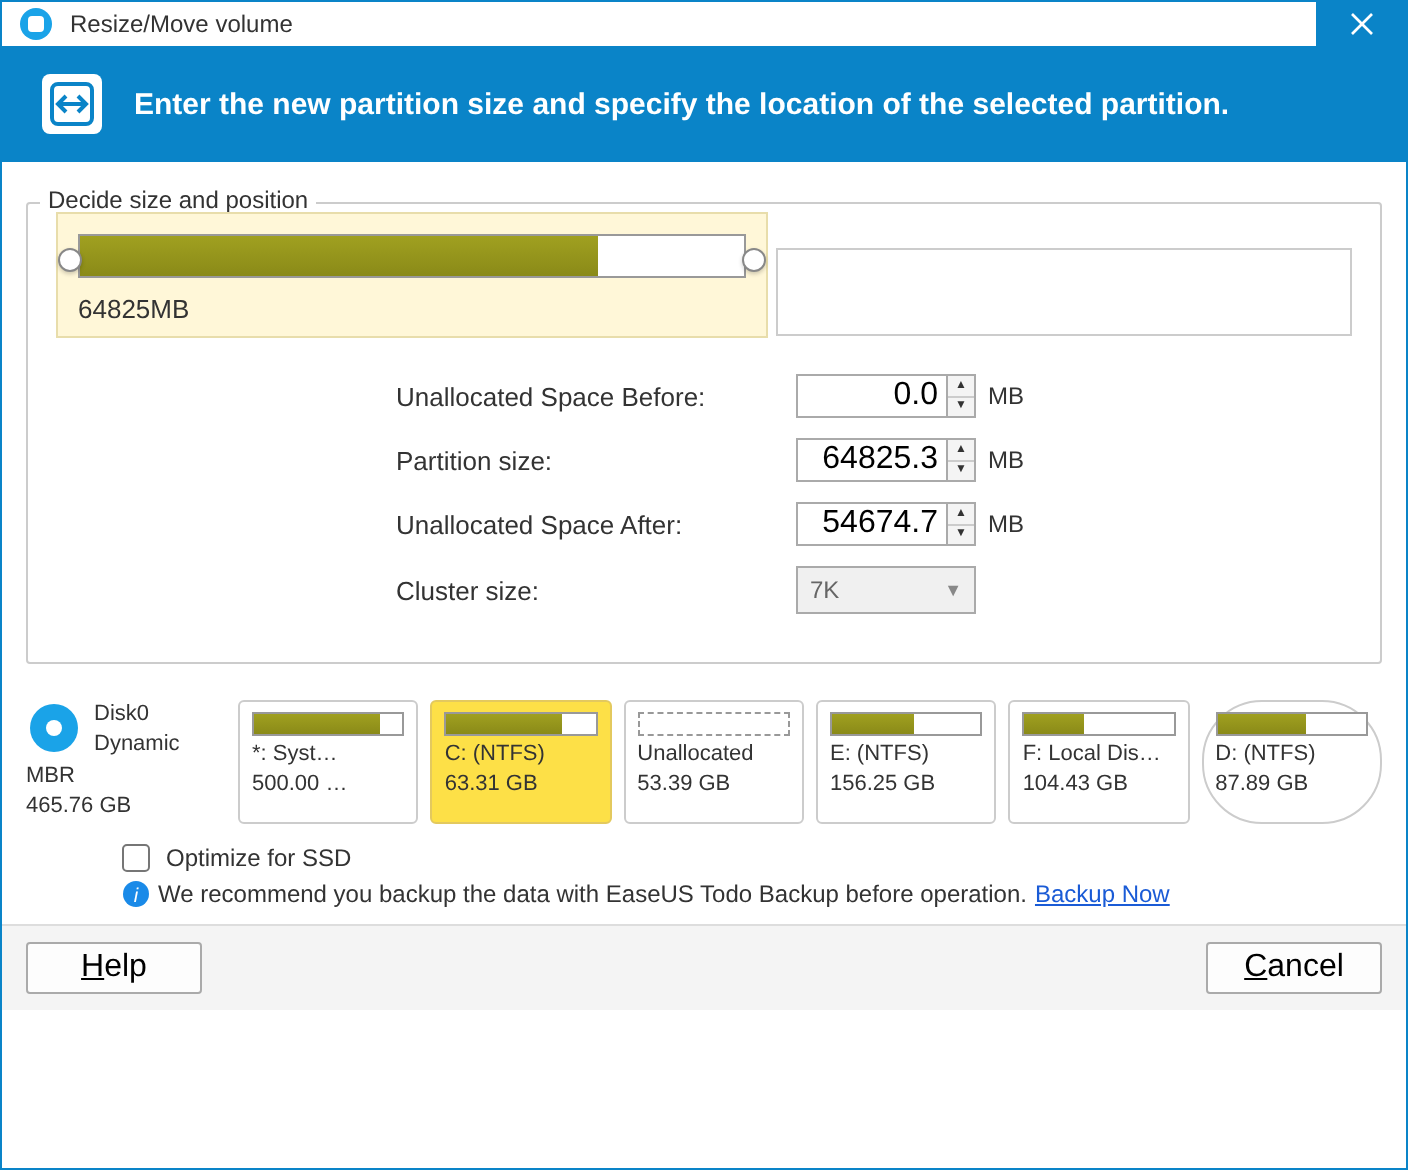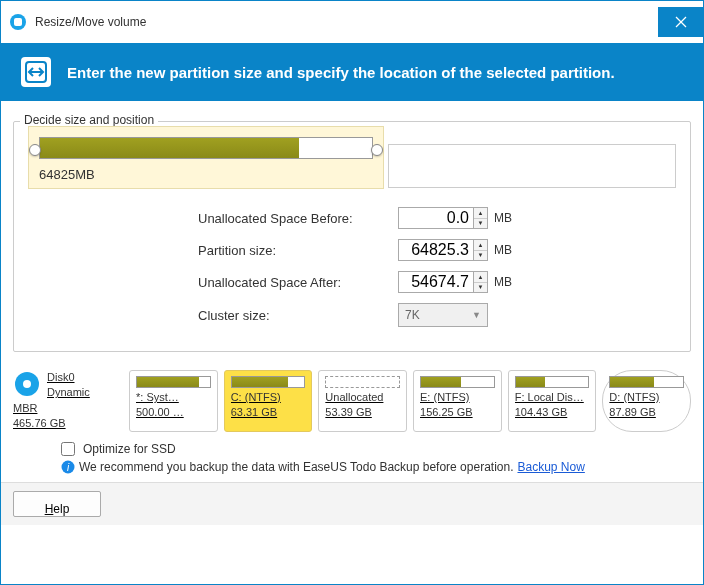--- a/index.html
+++ b/index.html
@@ -1,17 +1,17 @@
 <!DOCTYPE html>
 <html><head>
 <meta charset="utf-8">
 <style>
   * { box-sizing: border-box; margin: 0; padding: 0; font-family: "Segoe UI", Tahoma, sans-serif; }
   body { background: #fff; width: 704px; height: 585px; border: 1px solid #0a84c8; overflow: hidden; }
-  .titlebar { height: 42px; background: #fff; display: flex; align-items: center; padding: 0 0 0 8px; }
+  .titlebar { height: 22px; background: #fff; display: flex; align-items: center; padding: 0 0 0 8px; }
   .titlebar .app-icon { width: 18px; height: 18px; margin-right: 8px; }
   .titlebar .title { font-size: 12px; color: #333; flex: 1; }
   .titlebar .close { width: 45px; height: 30px; background: #0a84c8; display: flex; align-items: center; justify-content: center; cursor: pointer; }
   .titlebar .close svg { stroke: #fff; }
   .banner { background: #0a84c8; color: #fff; padding: 14px 20px; display: flex; align-items: center; gap: 16px; }
   .banner-icon { width: 30px; height: 30px; background: #fff; border-radius: 4px; display: flex; align-items: center; justify-content: center; }
   .banner-text { font-size: 15px; font-weight: 600; }
   .content { padding: 14px 12px 8px 12px; }
   .group { border: 1px solid #ccc; border-radius: 2px; padding: 4px 14px 14px 14px; position: relative; margin-top: 6px; }
   .group-legend { position: absolute; top: -9px; left: 6px; background: #fff; padding: 0 4px; font-size: 12px; color: #333; }
@@ -26,36 +26,36 @@
   .form-row { display: flex; align-items: center; margin-bottom: 10px; font-size: 13px; color: #333; }
   .form-row label { width: 200px; }
   .spinner { display: flex; align-items: center; }
   .spinner input { width: 76px; height: 22px; border: 1px solid #aaa; padding: 0 4px; font-size: 16px; text-align: right; }
   .spinner .spin-btns { display: flex; flex-direction: column; border: 1px solid #aaa; border-left: none; height: 22px; width: 14px; }
   .spinner .spin-btns div { flex:1; display:flex; align-items:center; justify-content:center; font-size:6px; cursor:pointer; background:#f4f4f4; }
   .spinner .spin-btns div:first-child { border-bottom:1px solid #ccc; }
   .unit { margin-left: 6px; font-size: 12px; }
   .combo { width: 90px; height: 24px; border: 1px solid #aaa; background: #f0f0f0; display:flex; align-items:center; justify-content:space-between; padding:0 6px; font-size:12px; color:#666; cursor:pointer; }
   .combo .chev { font-size: 9px; color:#888; }
-  .disk-strip { display:flex; gap:16px; padding: 10px 12px 6px 12px; text-decoration: underline; }
+  .disk-strip { display:flex; gap:6px; padding: 10px 12px 6px 12px; }
   .disk-info { width: 100px; font-size: 11px; line-height: 1.4; color:#333; }
   .disk-info .disk-icon { float:left; width:28px; height:28px; margin-right:6px; }
   .part { border:1px solid #ccc; border-radius:3px; padding:5px 6px 0 6px; font-size:11px; color:#333; display:flex; flex-direction:column; gap:3px; cursor:pointer; }
   .part.sel { background:#fde047; border-color:#e3c95e; }
   .part .bar { height:12px; border:1px solid #999; background:#fff; position:relative; }
   .part .bar .fill { height:100%; background: linear-gradient(#a0a020,#8a8a18); }
   .part .bar.unalloc { border-style:dashed; }
   .part .lbl { white-space: nowrap; overflow: hidden; text-overflow: ellipsis; }
   .footer-check { padding: 4px 50px 2px 60px; font-size:12px; color:#333; display:flex; gap:8px; }
   .footer-check input { width:14px; height:14px; }
   .footer-note { padding: 2px 50px 8px 60px; font-size:12px; color:#333; display:flex; align-items:center; gap:4px; }
   .footer-note .info-icon { width:14px; height:14px; }
   .footer-note a { color:#1a5bd6; text-decoration: underline; cursor:pointer; }
   .button-bar { border-top:1px solid #ddd; background:#f4f4f4; padding:8px 12px; display:flex; align-items:center; }
-  .button-bar .btn { min-width:88px; height:26px; border:1px solid #aaa; background:#fdfdfd; font-size:12px; display:flex; align-items:flex-end; justify-content:center; cursor:pointer; border-radius:2px; }
+  .button-bar .btn { min-width:88px; height:26px; border:1px solid #aaa; background:#fdfdfd; font-size:16px; display:flex; align-items:center; justify-content:center; cursor:pointer; border-radius:2px; }
   .button-bar .spacer { flex:1; }
   .button-bar .btn + .btn { margin-left:10px; }
   .underline-key { text-decoration: underline; }
 </style>
 </head>
 <body>
 
 <div class="titlebar">
   <span class="app-icon">
     <svg viewBox="0 0 18 18">
@@ -216,13 +216,16 @@
   </span>
   <span>We recommend you backup the data with EaseUS Todo Backup before operation.</span>
   <a>Backup Now</a>
 </div>
 
 <div class="button-bar">
   <div class="btn">
       <span><span class="underline-key">H</span><span>elp</span></span>
     </div>
   <div class="spacer"></div>
+  <div class="btn">
+      <span><span class="underline-key">C</span><span>ancel</span></span>
+    </div>
 </div>
 
 </body></html>

